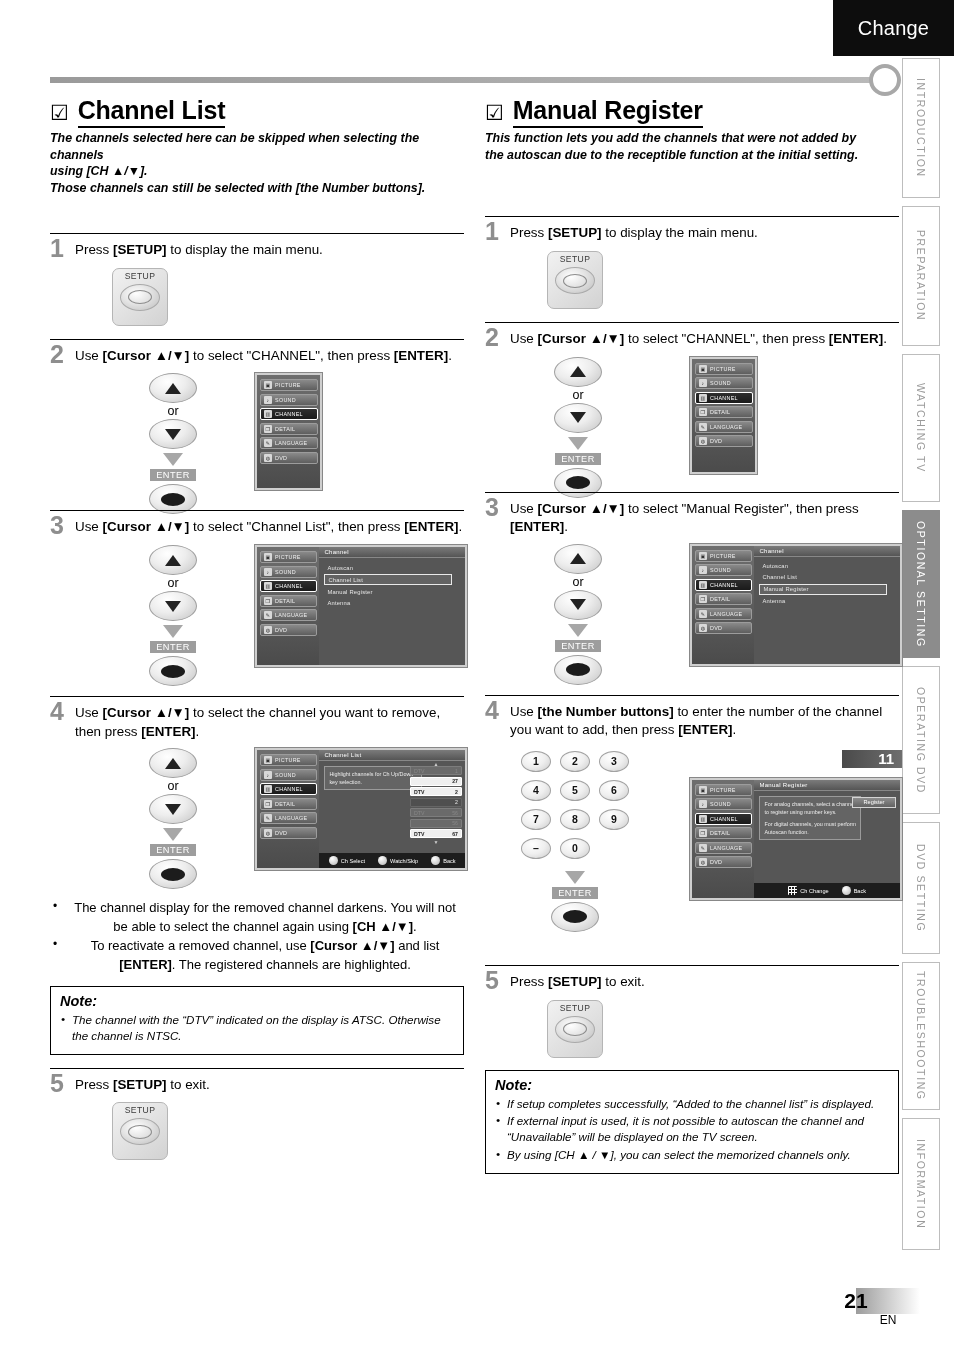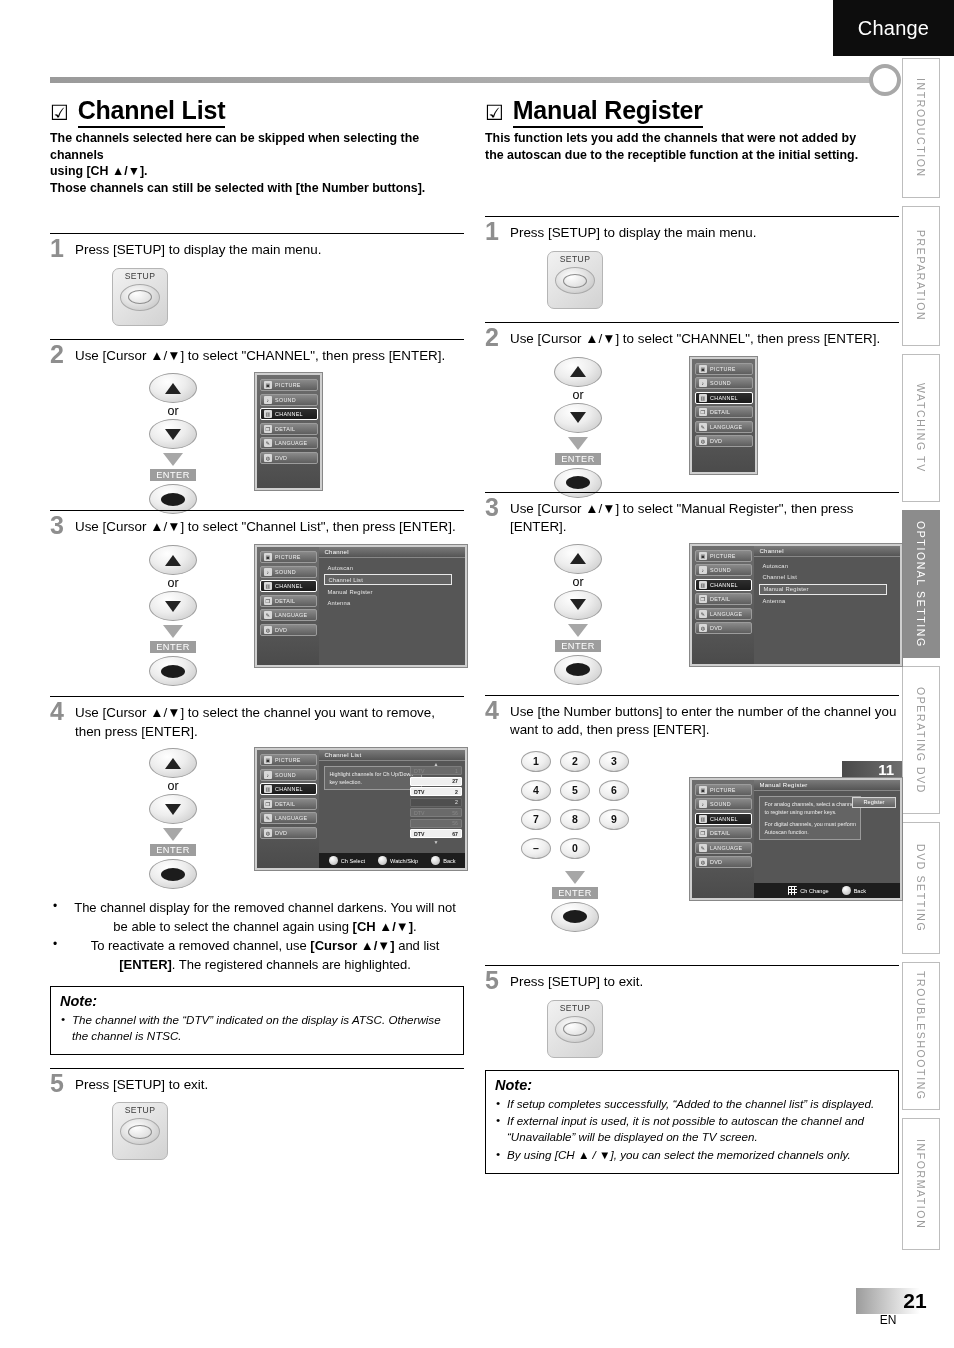--- a/index.html
+++ b/index.html
@@ -49,32 +49,32 @@
     font-size:25px;font-weight:bold;letter-spacing:-0.2px;
     display:flex;align-items:center;gap:9px;margin:0 0 2px 0;
   }
   .sec-title .tick{
     font-size:21px;font-weight:normal;line-height:1;
   }
   .sec-title .tx{
     border-bottom:2px solid #000;padding-bottom:1px;
   }
   .sec-lead{
-    font-size:12.4px;font-weight:bold;line-height:1.35;
+    font-size:12.4px;font-weight:bold;line-height:1.35;font-style:italic;
   }
 
   
   .step{border-top:1px solid #000;padding-top:5px;margin-top:13px;position:relative;}
   .step-head{display:flex;gap:11px;align-items:flex-start;}
   .step-num{
     font-size:25px;font-weight:bold;color:#8e8e8e;line-height:.95;
     min-width:14px;margin-top:-2px;
   }
   .step-text{font-size:13.4px;line-height:1.38;padding-top:2px;}
-  .step-text b{font-weight:normal;}
+  .step-text b{font-weight:bold;}
 
   .step-body{margin-top:7px;position:relative;min-height:10px;}
 
   
   .setup-btn{
     width:56px;height:58px;border-radius:7px;
     background:linear-gradient(140deg,#f2f2f2,#d2d2d2);
     border:1px solid #b5b5b5;box-sizing:border-box;
     display:flex;flex-direction:column;align-items:center;
     padding-top:2px;
@@ -233,23 +233,23 @@
     font-size:11.6px;font-style:italic;line-height:1.36;
   }
   .note li::before{content:"•";position:absolute;left:1px;top:-1px;}
 
   
   .pg{
     position:absolute;left:856px;top:1288px;width:64px;height:26px;
     background:linear-gradient(to right,#9c9c9c,#ffffff);
   }
   .pg-num{
-    position:absolute;left:856px;top:1288px;width:64px;height:26px;
+    position:absolute;left:824px;top:1288px;width:64px;height:26px;
     display:flex;align-items:center;justify-content:center;
-    font-size:21px;font-weight:bold;color:#000;padding-left:27px;
+    font-size:21px;font-weight:bold;color:#000;
   }
   .pg-en{
     position:absolute;left:856px;top:1313px;width:64px;
     text-align:center;font-size:12px;color:#000;
   }
 </style>
 </head>
 <body>
 
 <div class="page">
@@ -722,21 +722,21 @@
           <div class="keyrow">
             <div class="key">–</div>
             <div class="key">0</div>
             <div class="key blank"></div>
           </div>
           <div class="tri-down"></div>
           <div class="enter-lab">ENTER</div>
           <div class="oval solid"></div>
         </div>
 
-        <div class="ch-badge" style="position:absolute;left:357px;top:14px;width:60px;height:18px;">11</div>
+        <div class="ch-badge" style="position:absolute;left:357px;top:3px;width:60px;height:18px;">11</div>
 
         <div class="osd" style="position:absolute;left:205px;top:31px;width:212px;height:122px;">
           <div class="osd-inner">
             <div class="osd-side">
               <div class="osd-mi">
                   <span class="gl">▣</span>
                   <span>PICTURE</span>
                 </div>
               <div class="osd-mi">
                   <span class="gl">♪</span>

